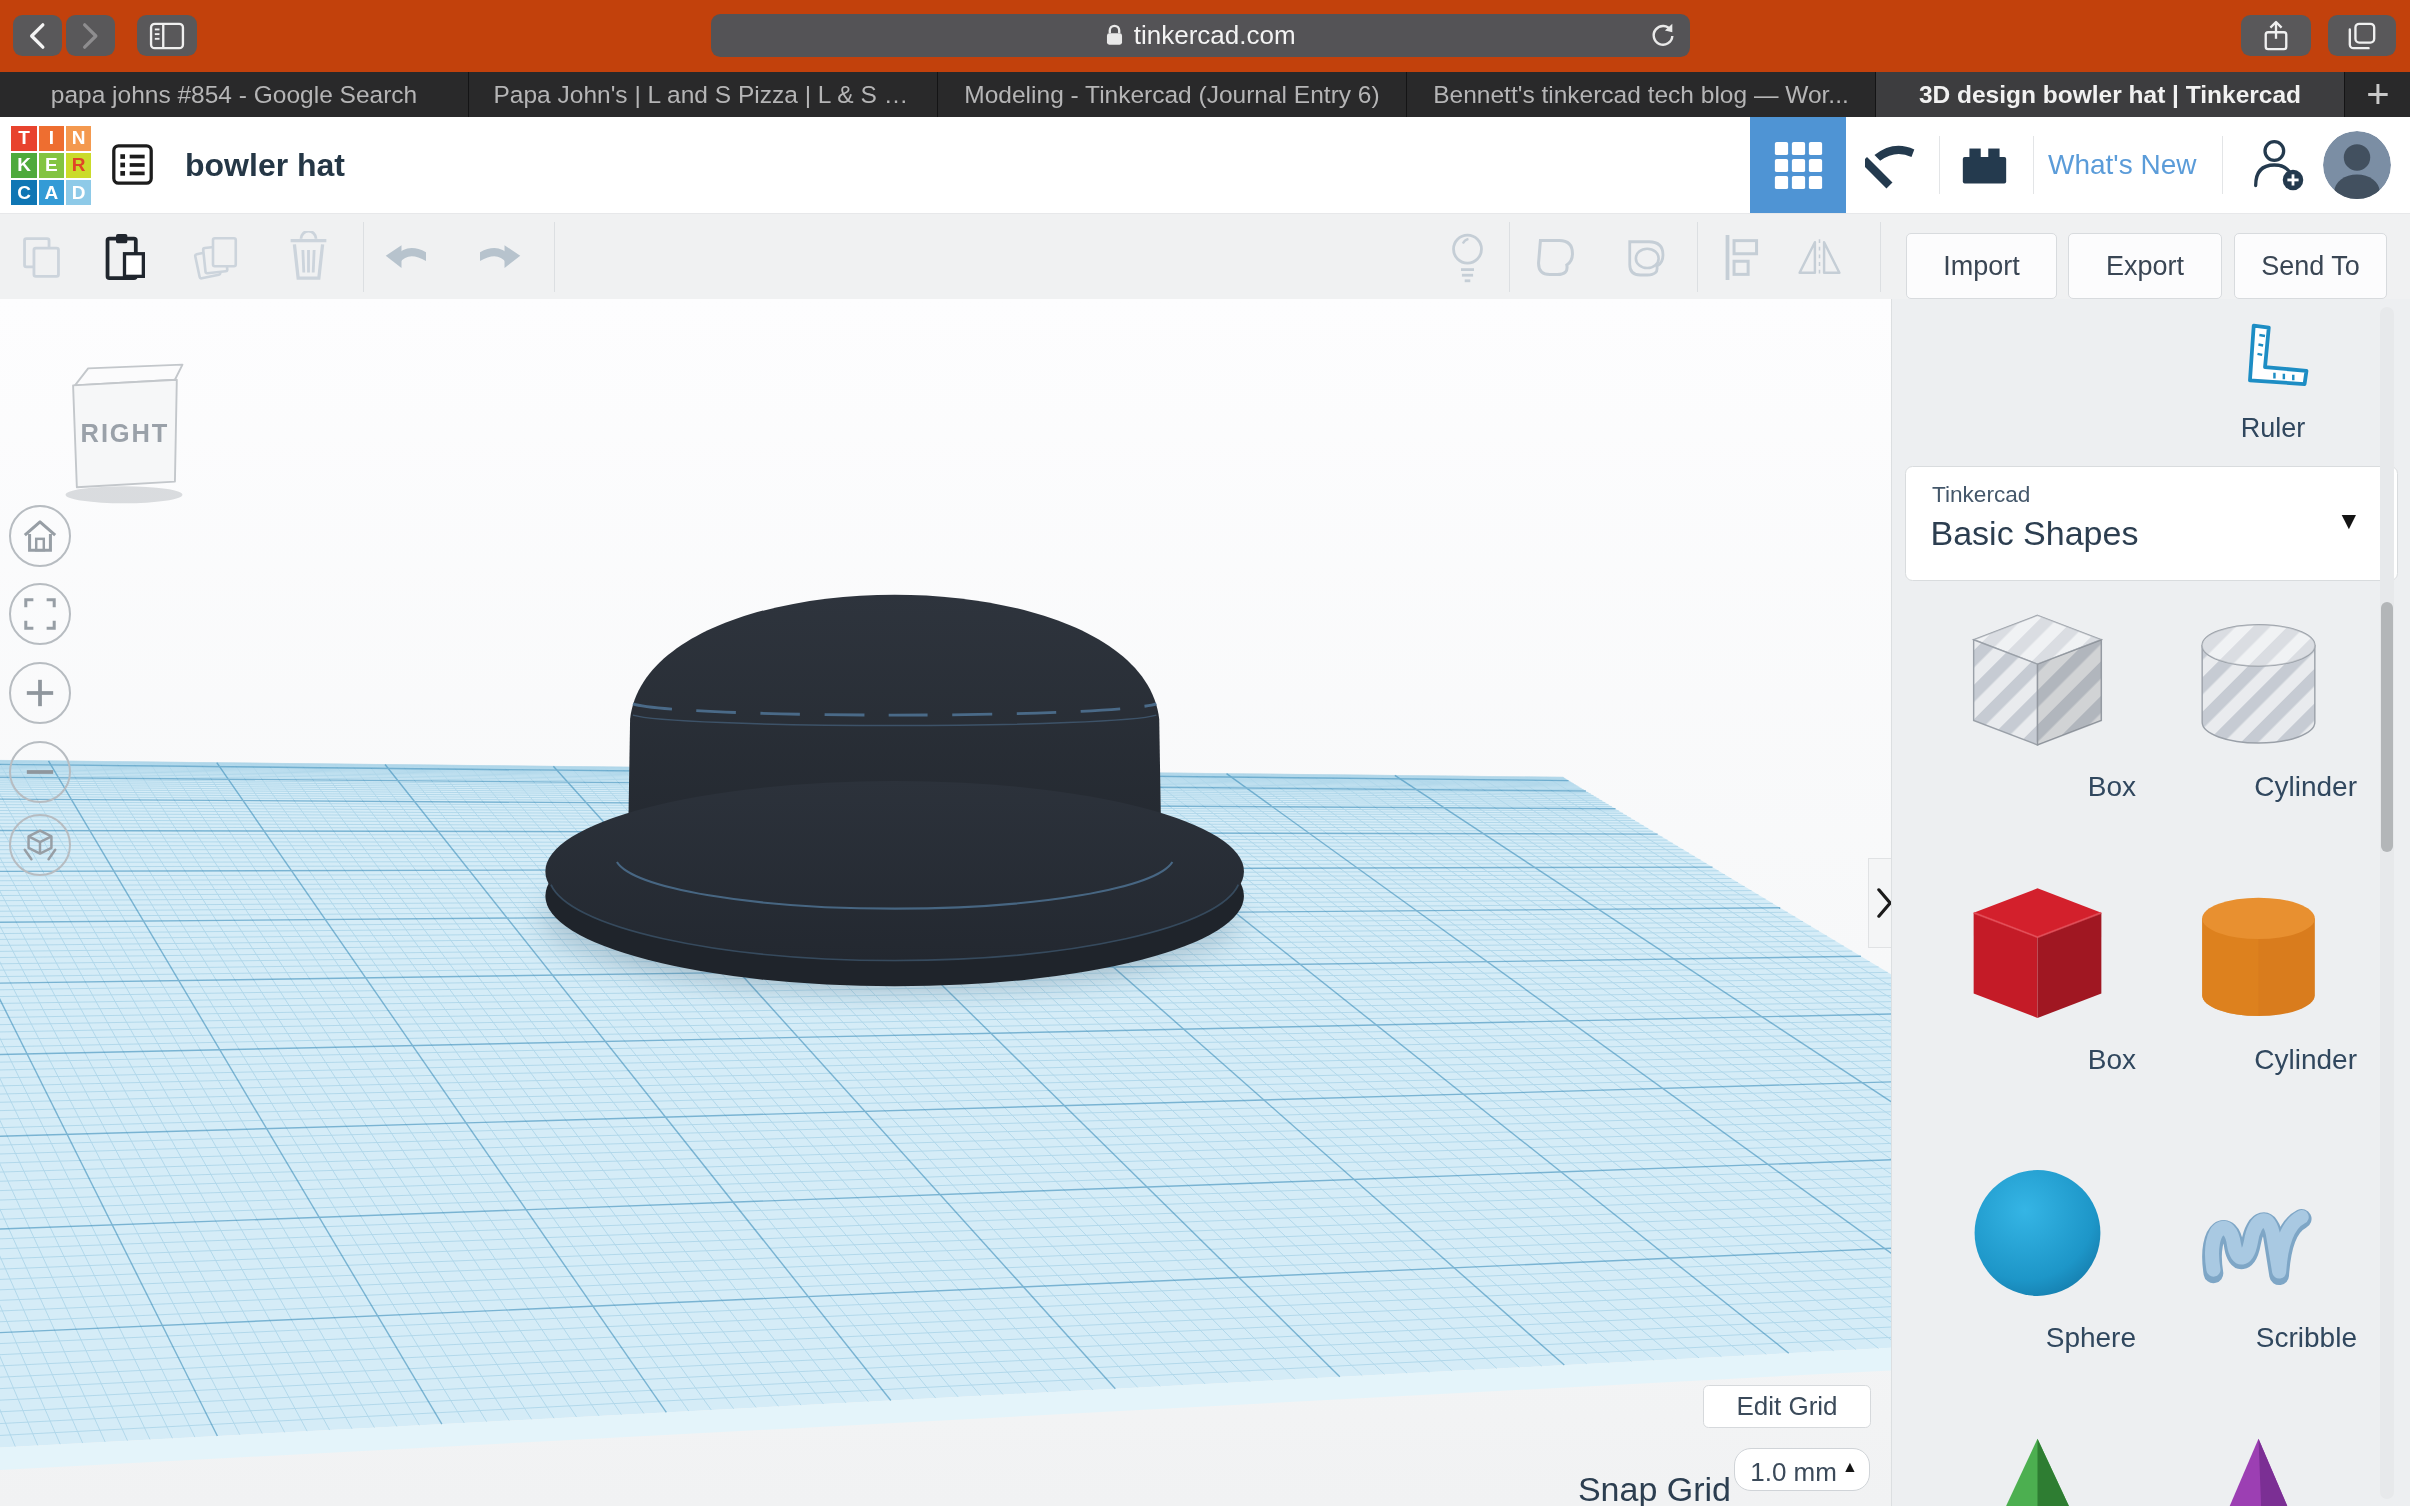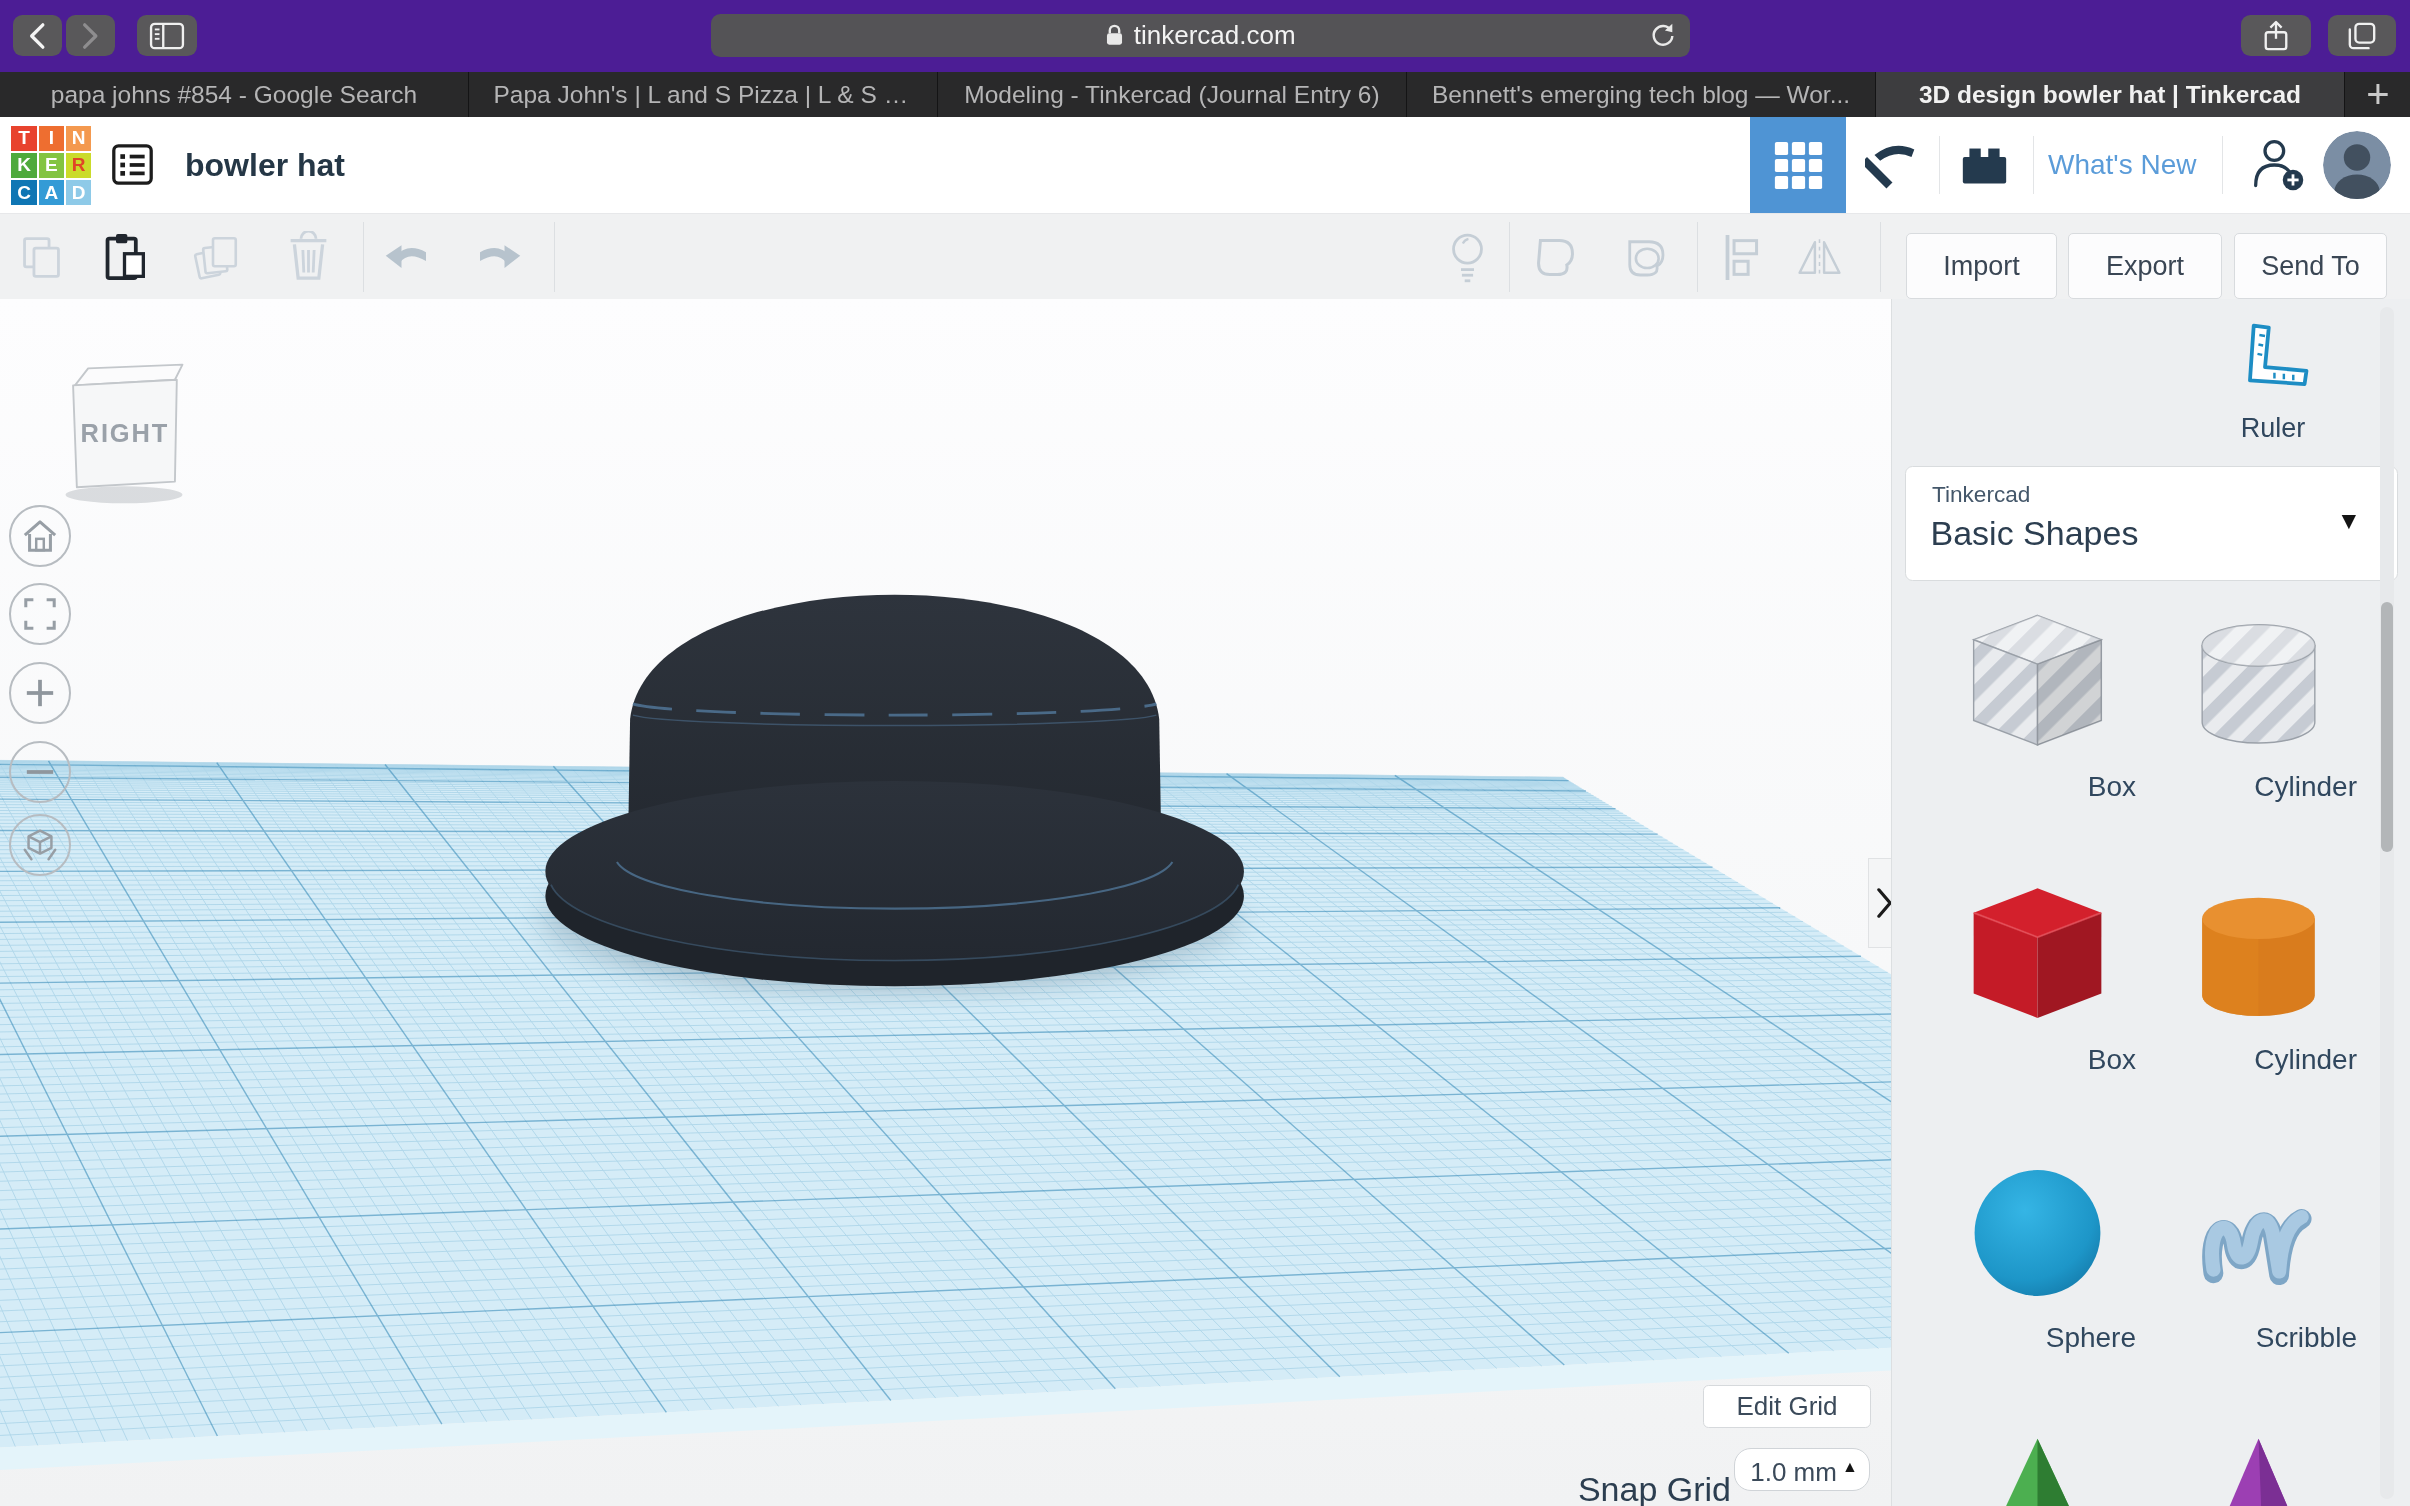--- a/index.html
+++ b/index.html
@@ -1,21 +1,21 @@
 <!DOCTYPE html>
 <html style="font-size:15px"><head>
 <meta charset="utf-8">
 <style>
   * { margin:0; padding:0; box-sizing:border-box; }
   html,body { width:2411px; height:1507px; overflow:hidden; background:#fff;
     font-family:"Liberation Sans", sans-serif; }
   .page { position:relative; width:2411px; height:1507px; overflow:hidden; }
 
   
-  .browser-toolbar { position:absolute; left:0; top:0; width:2411px; height:82px; background:#4c1d95; }
+  .browser-toolbar { position:absolute; left:0; top:0; width:2411px; height:82px; background:#c2410c; }
   .nav-btn { position:absolute; top:15px; height:41px; border-radius:9.4px; background:#59585a;
     display:flex; align-items:center; justify-content:center; cursor:pointer; }
   .url-bar { position:absolute; left:711px; top:14px; width:979px; height:43px; background:#545356;
     border-radius:9.4px; display:flex; align-items:center; justify-content:center; gap:9.4px;
     color:#f3f3f3; font-size:26px; }
   .url-reload { position:absolute; right:13px; top:7.5px; }
 
   .tab-bar { position:absolute; left:0; top:72px; width:2411px; height:45px; background:#1e1e1f; display:flex; }
   .tab { flex:1 1 0; height:45px; background:#29292a; border-right:0.9px solid #141415;
     display:flex; align-items:center; justify-content:center; overflow:hidden; cursor:pointer; }
@@ -155,21 +155,21 @@
     <div class="tab">
         <span>papa johns #854 - Google Search</span>
       </div>
     <div class="tab">
         <span>Papa John's | L and S Pizza | L &amp; S Pizz...</span>
       </div>
     <div class="tab">
         <span>Modeling - Tinkercad (Journal Entry 6)</span>
       </div>
     <div class="tab">
-        <span>Bennett's emerging tech blog — Wor...</span>
+        <span>Bennett's tinkercad tech blog — Wor...</span>
       </div>
     <div class="tab active">
         <span>3D design bowler hat | Tinkercad</span>
       </div>
     <div class="new-tab">+</div>
   </div>
 
   <div class="tc-header">
     <div class="logo">
       <span class="tile">T</span>

